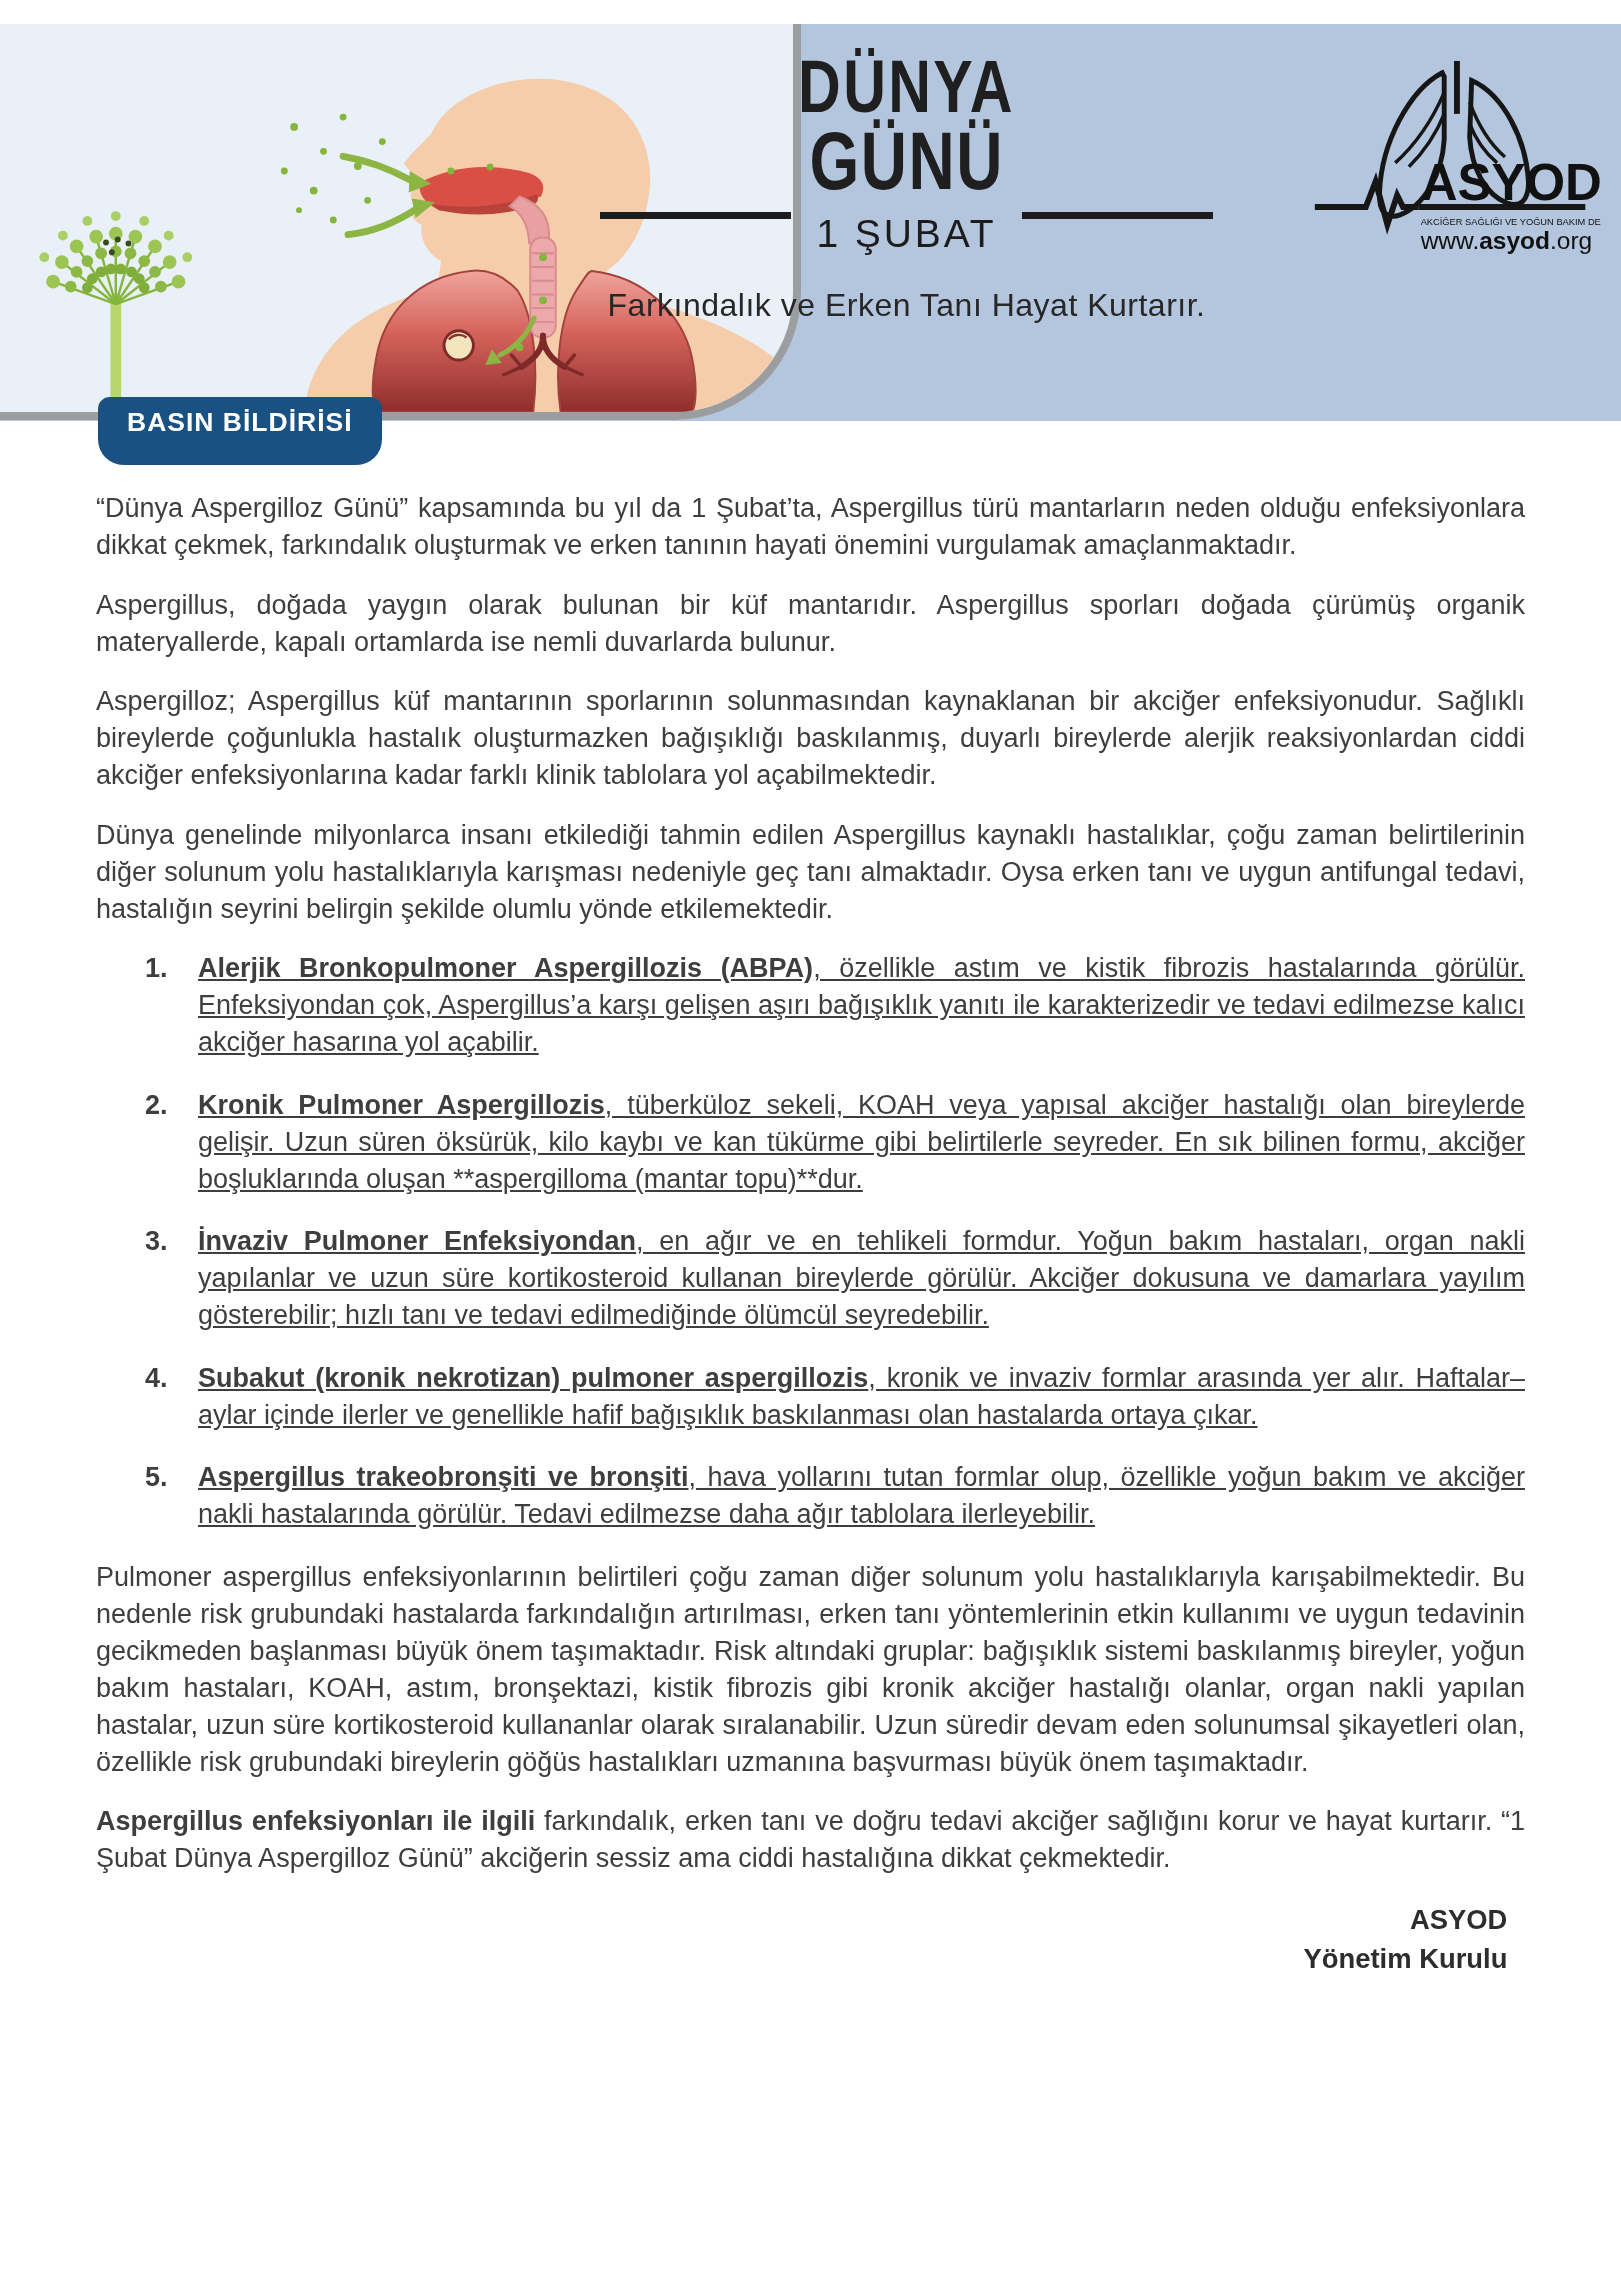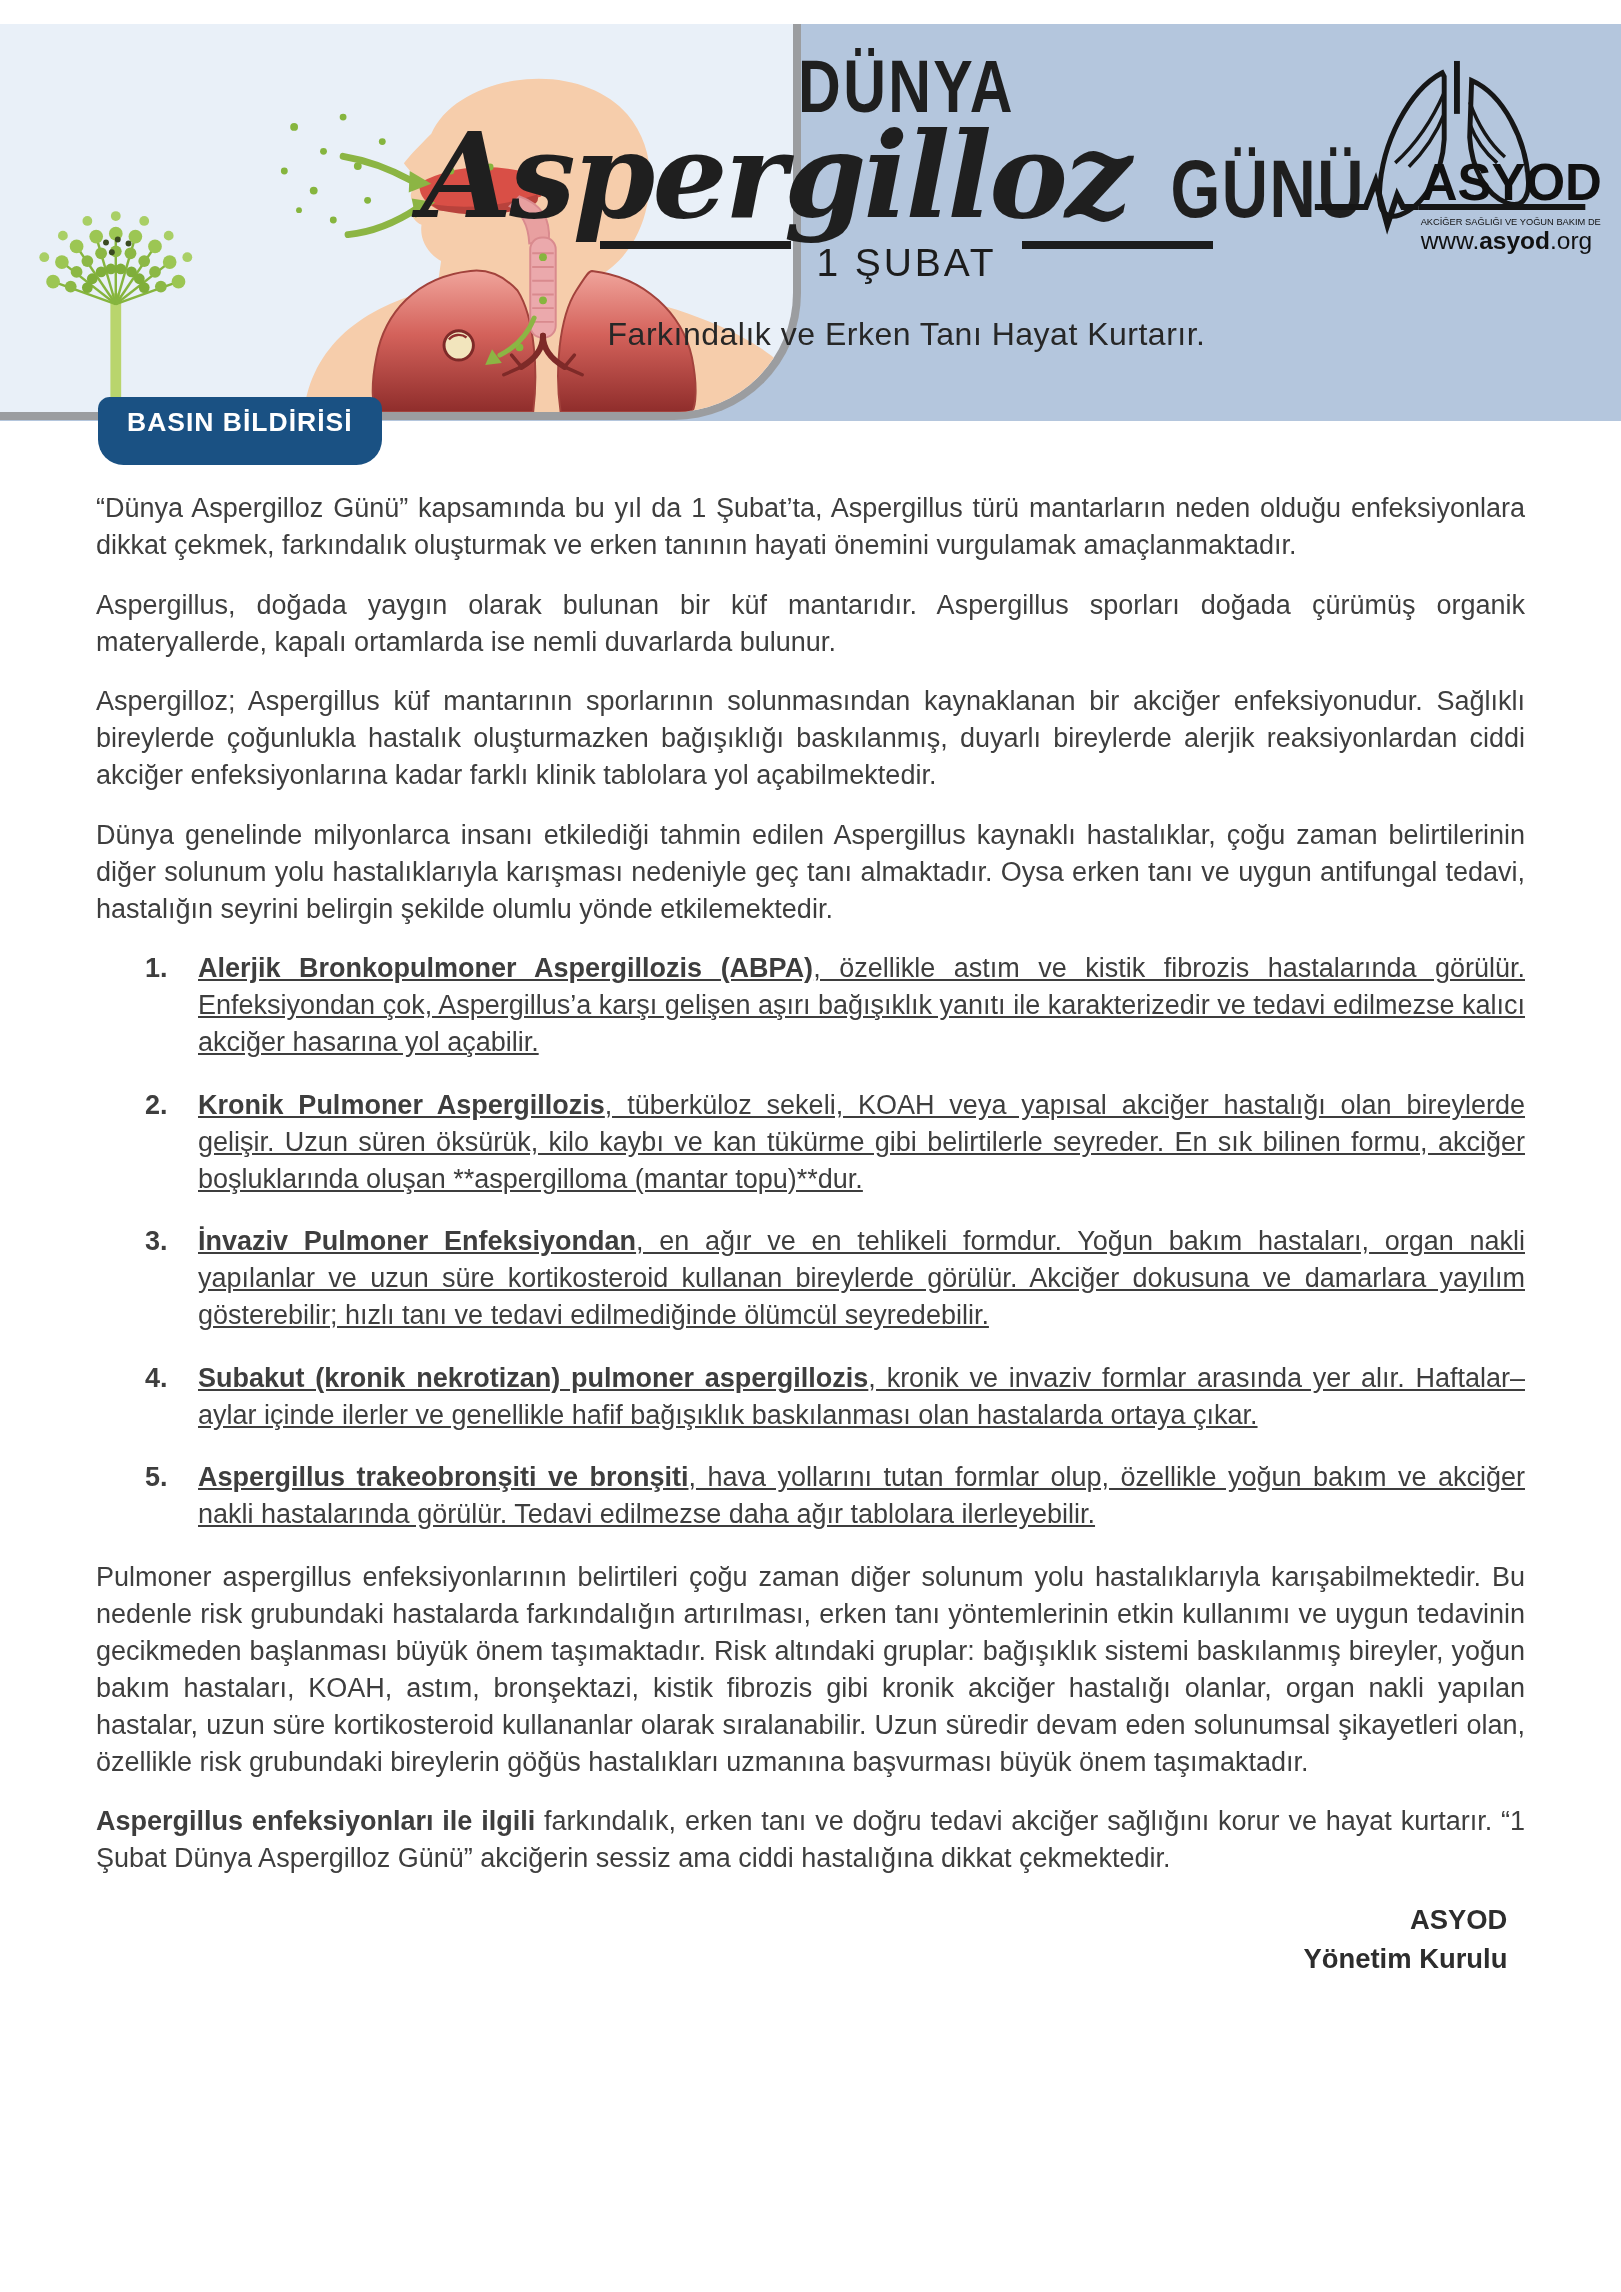--- a/index.html
+++ b/index.html
@@ -183,21 +183,20 @@
               <circle cx="131" cy="196" r="3"></circle>
               <circle cx="114" cy="205" r="3"></circle>
           </g>
         </g>
       </svg>
     </div>
 
     <div class="title-block">
       <span class="title-dunya">DÜNYA</span>
       <div class="title-row">
-        <span class="title-script">Aspergilloz</span>
         <span class="title-gunu">GÜNÜ</span>
       </div>
       <div class="date-row">
         <span class="date-line"></span>
         <span class="date-text">1 ŞUBAT</span>
         <span class="date-line"></span>
       </div>
       <div class="tagline">Farkındalık ve Erken Tanı Hayat Kurtarır.</div>
     </div>
 

